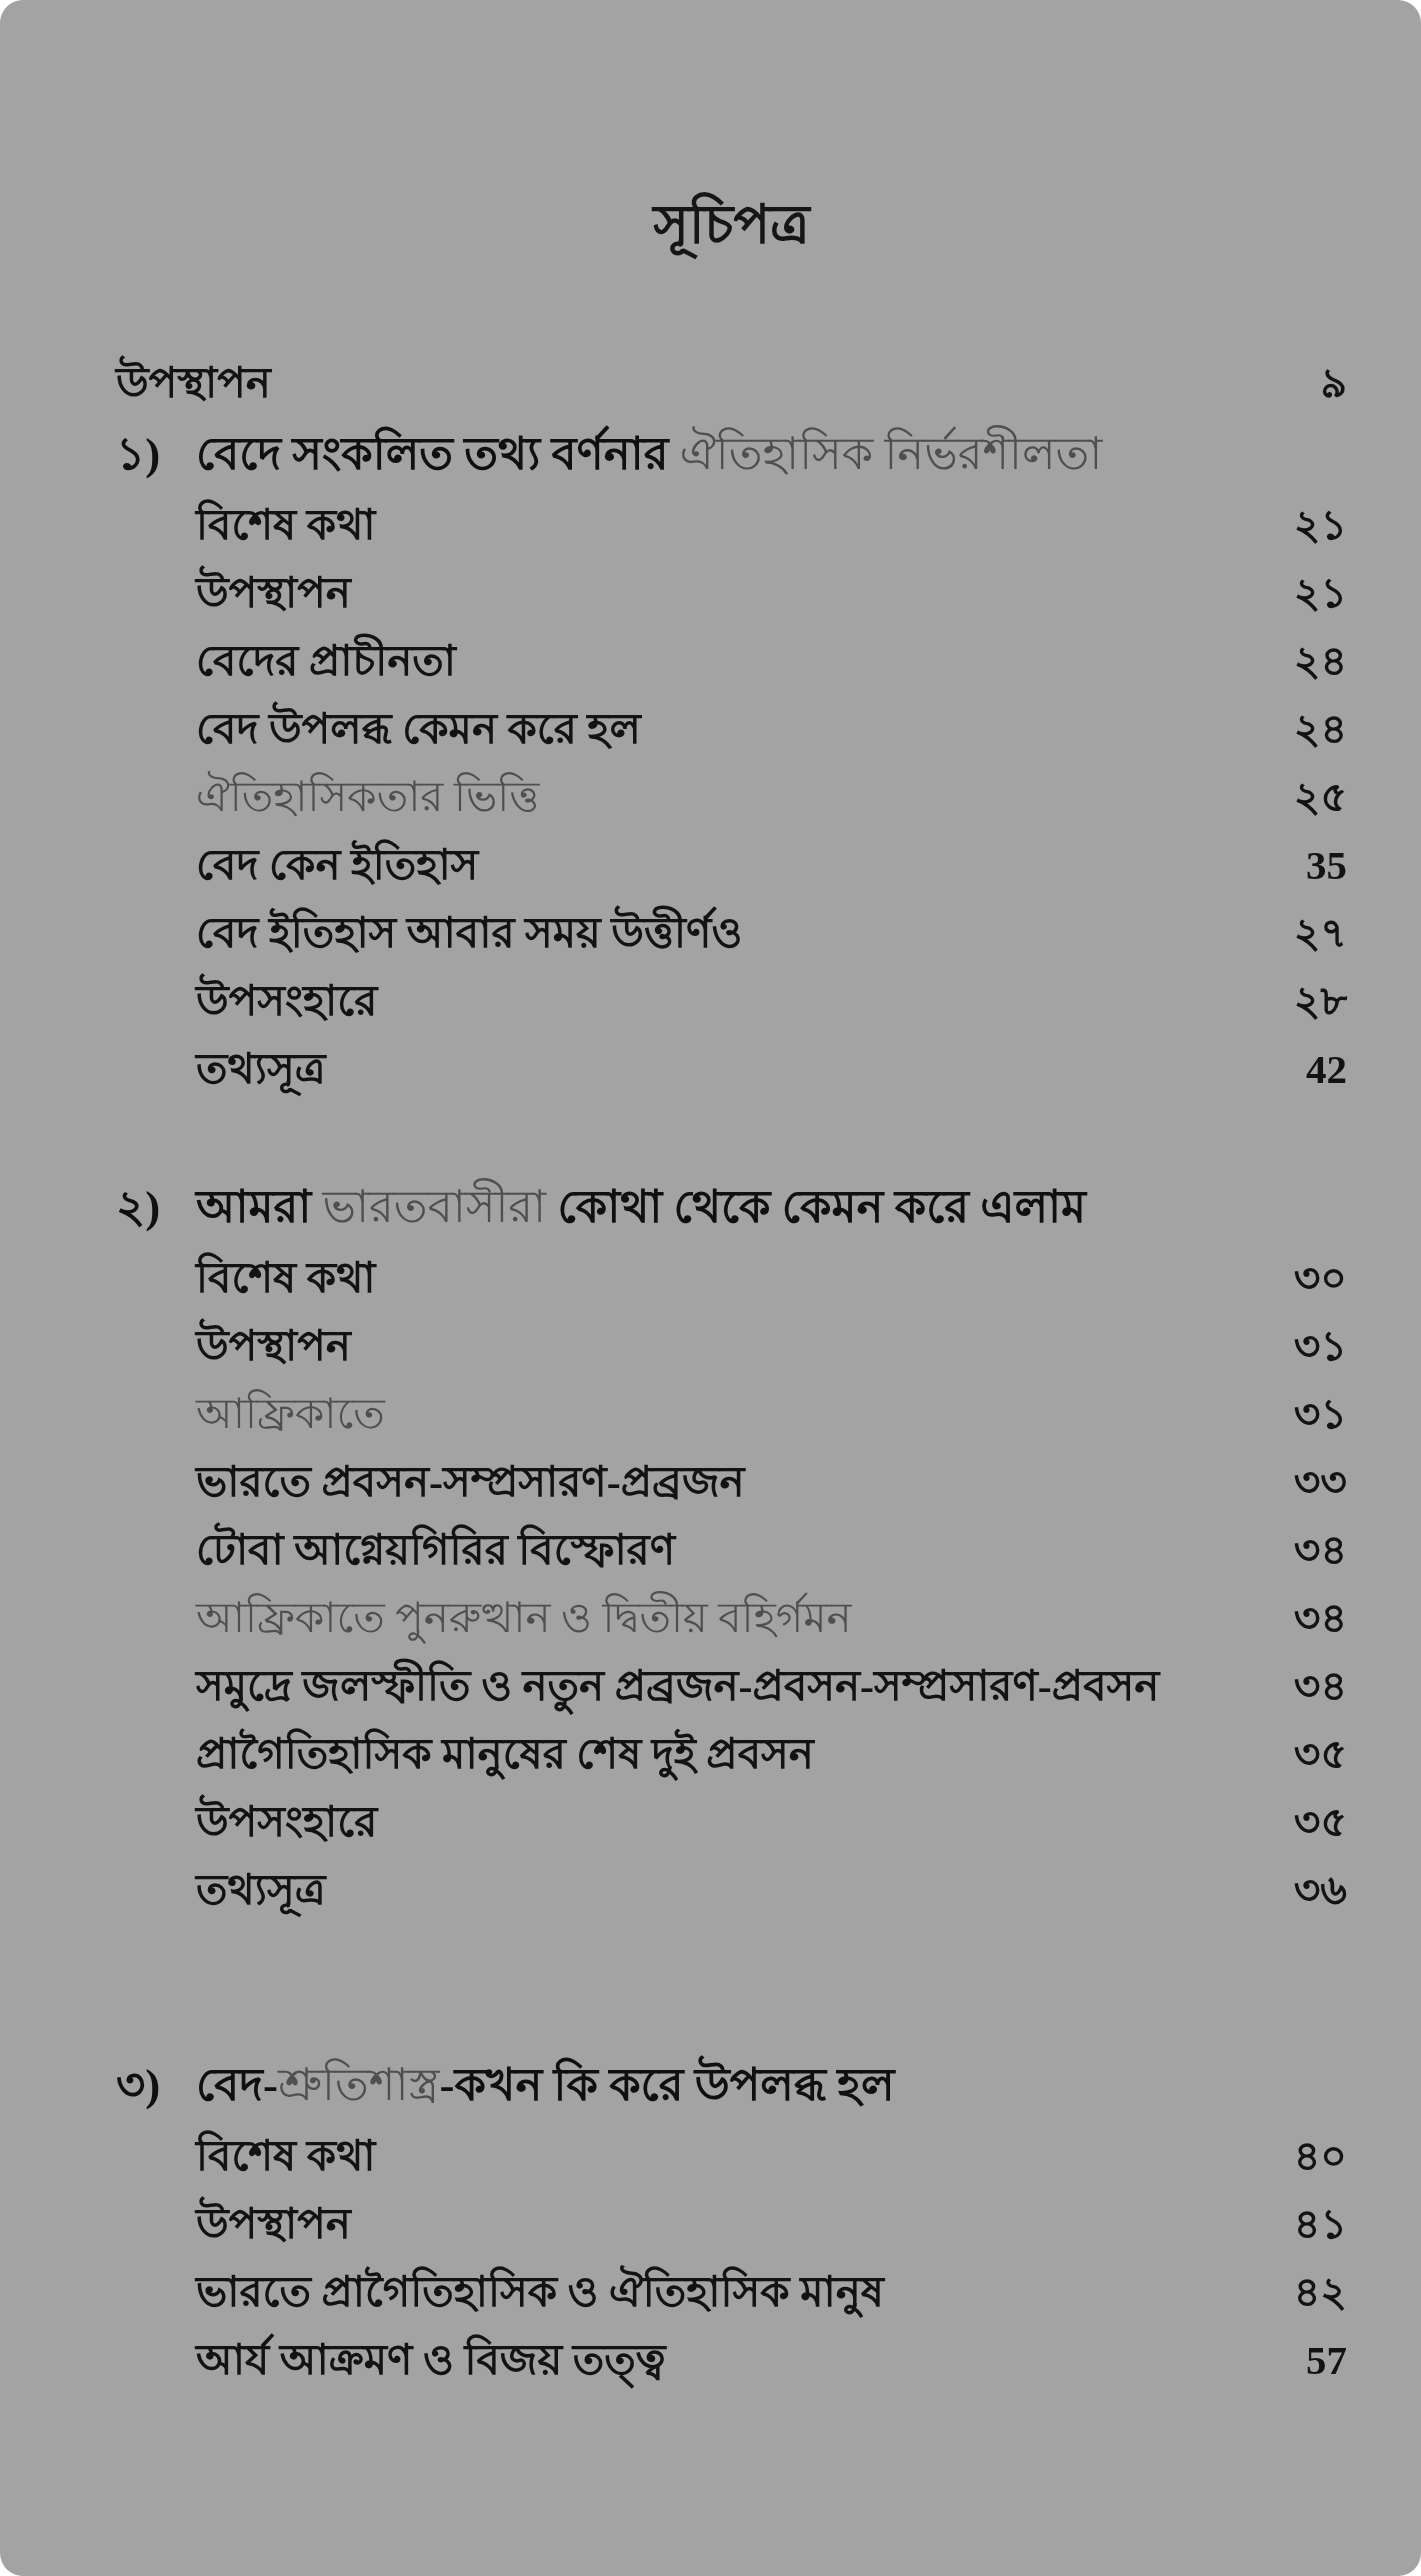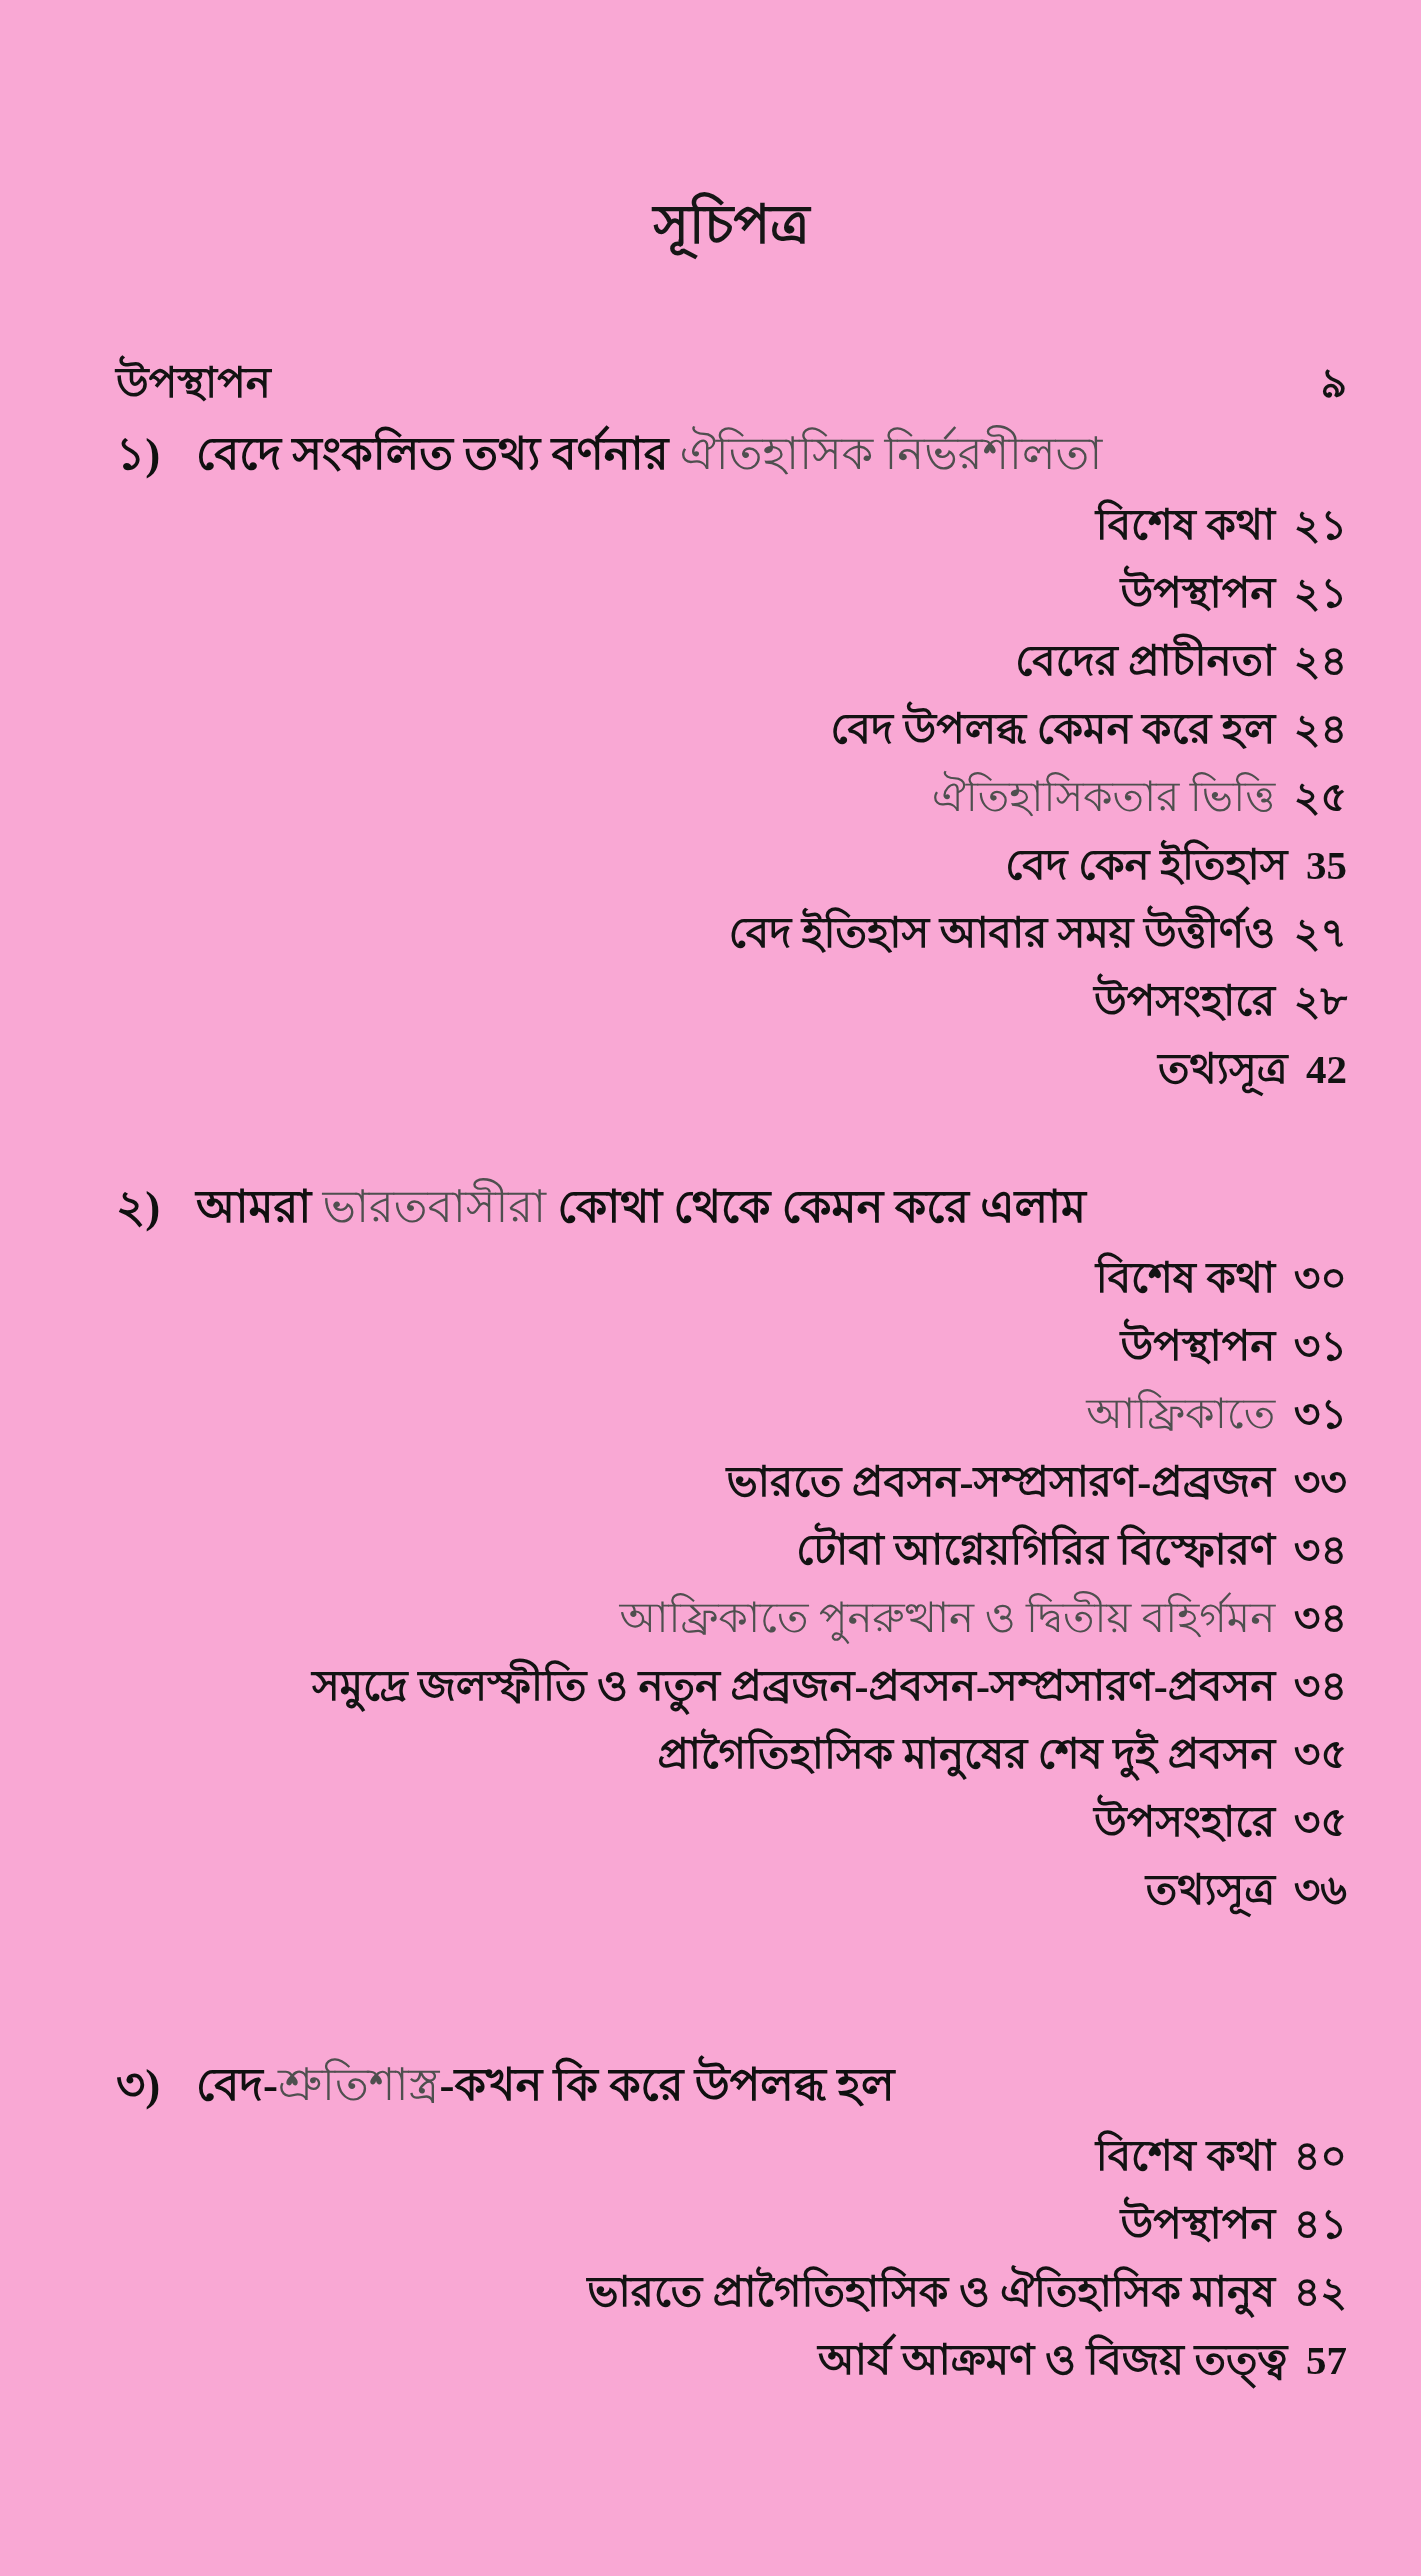--- a/index.html
+++ b/index.html
@@ -5,42 +5,43 @@
   html, body { margin: 0; padding: 0; }
   body {
     width: 1421px; height: 2576px;
     background: #ffffff;
     font-family: "Liberation Serif", "DejaVu Serif", serif;
     color: #131313;
   }
   .page {
     box-sizing: border-box;
     width: 1421px; height: 2576px;
-    background: #f9a8d4;
+    background: #a3a3a3;
     padding: 183px 74px 0 116px;
     overflow: hidden;
+    border-radius: 23px;
   }
   .doc-title {
     text-align: center;
     font-size: 54px;
     font-weight: bold;
     line-height: 85px;
     margin-bottom: 81px;
     color: #161616;
   }
   .row {
     display: flex;
     justify-content: space-between;
     align-items: baseline;
     height: 68px;
     line-height: 68px;
     white-space: nowrap;
   }
   .front-row .label { font-size: 42px; font-weight: bold; }
-  .entry { padding-left: 80px; justify-content: flex-end; }
+  .entry { padding-left: 80px; }
   .entry .label { font-size: 42px; font-weight: bold; }
   .label[data-tone="light"] { color: #4f4f4f; font-weight: normal; }
   .pagenum { font-size: 41px; font-weight: bold; margin-left: 18.5px; }
   .section { margin-top: 67px; }
   .section.wide-gap { margin-top: 124px; }
   .heading {
     display: flex;
     height: 74px;
     line-height: 74px;
     font-size: 45px;

